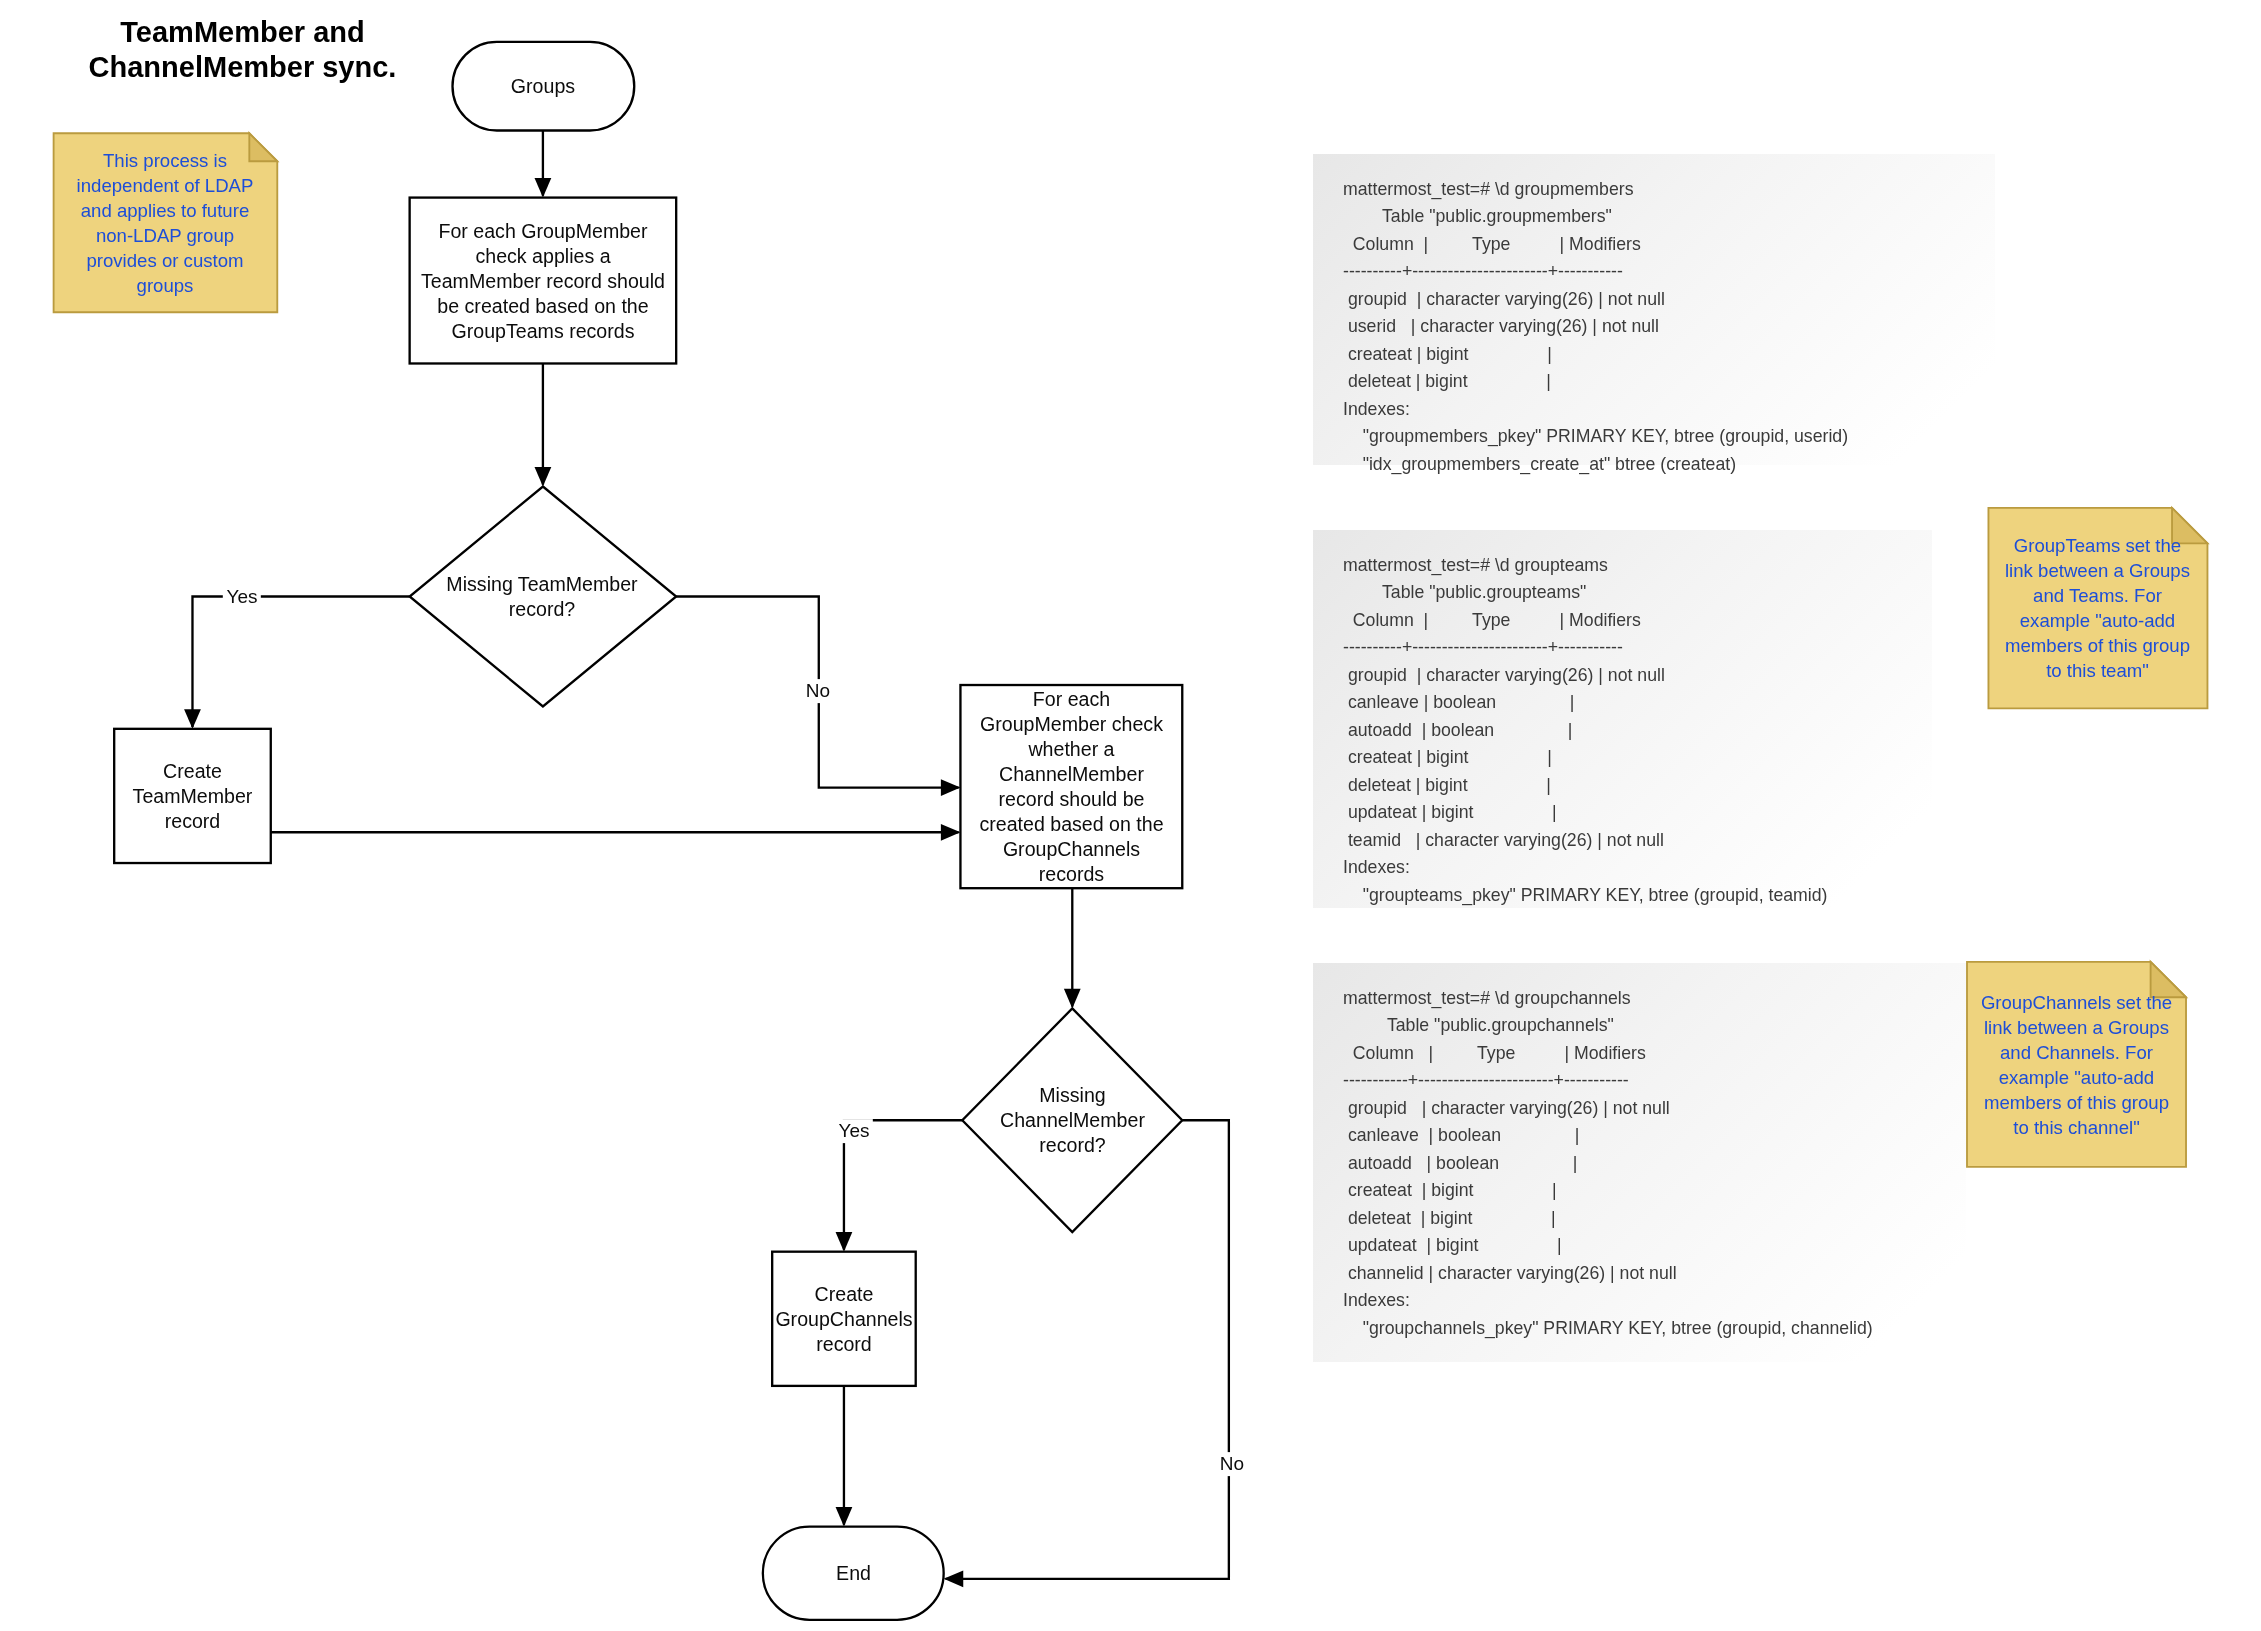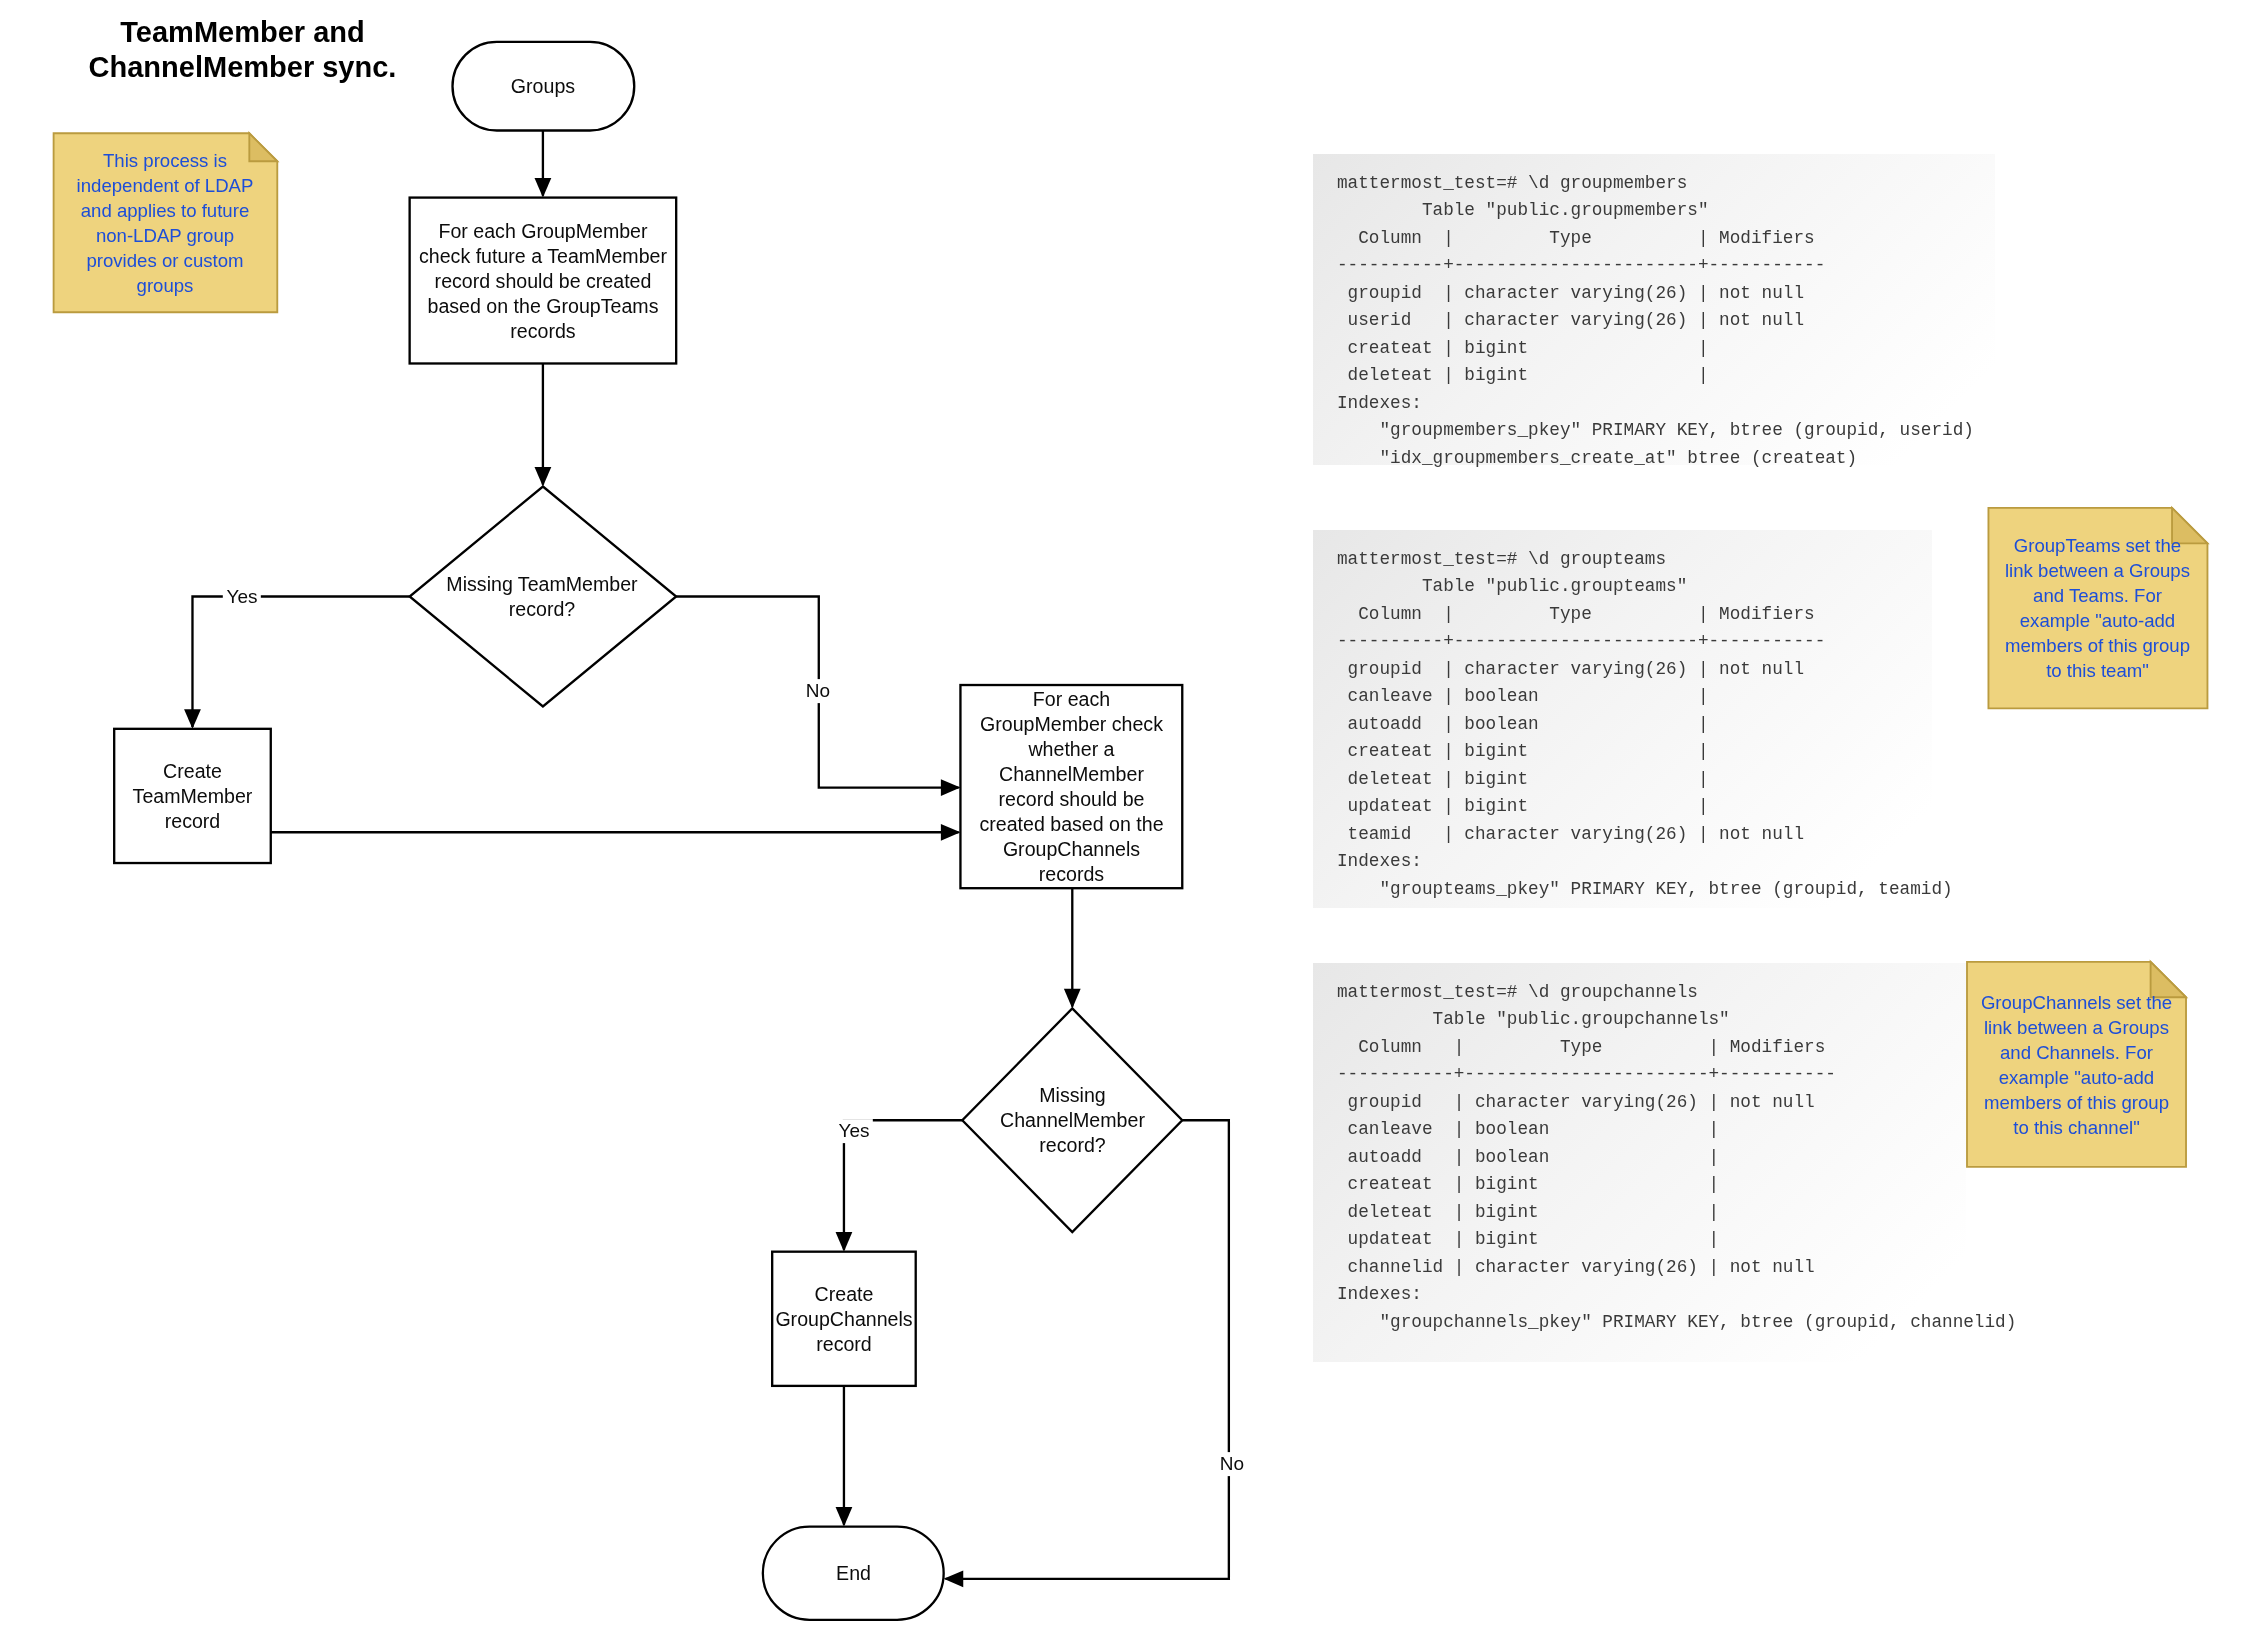--- a/index.html
+++ b/index.html
@@ -6,21 +6,21 @@
   #canvas{position:relative;width:2258px;height:1631px;background:#ffffff;overflow:hidden;
           font-family:"Liberation Sans", sans-serif;color:#111;}
   #shape-layer{position:absolute;left:0;top:0;width:2262px;height:1631px;}
   .abs{position:absolute;}
   .node-text{display:flex;align-items:center;justify-content:center;text-align:center;
              font-size:19.6px;line-height:25px;color:#0c0c0c;}
   .title{font-weight:bold;font-size:29px;line-height:35px;text-align:center;white-space:pre-line;color:#000;}
   .edge-label{position:absolute;transform:translate(-50%,-50%);background:#ffffff;
               padding:0.9px 3.7px;font-size:19px;color:#0c0c0c;}
   .code-block{background:linear-gradient(135deg,#e7e7e7 0%,#f3f3f3 40%,#ffffff 90%);}
-  .code-block pre{margin:8px;padding:7.5px 0 0 16px;font-family:Liberation Mono, monospace;
+  .code-block pre{margin:14px;padding:7.5px 0 0 16px;font-family:Liberation Sans, sans-serif;
                   font-size:17.7px;line-height:27.5px;color:#3a3a3a;white-space:pre;}
   .note-text{display:flex;align-items:center;justify-content:center;text-align:center;
              font-size:18.6px;line-height:25px;color:#1d4ed8;padding:0 9.3px;box-sizing:border-box;}
 </style>
 </head>
 <body>
 
 <div id="canvas">
 
   <svg id="shape-layer" viewBox="0 0 2426 1750" xmlns="http://www.w3.org/2000/svg">
@@ -68,21 +68,21 @@
       <polygon fill="#EED37E" points="2110,1032 2307,1032 2345,1070 2345,1252 2110,1252"></polygon>
       <polygon fill="#DCBD62" points="2307,1032 2307,1070 2345,1070"></polygon>
     </g>
   </svg>
 
   <div class="abs title" style="left:56px;top:15px;width:373px;">TeamMember and
 ChannelMember sync.</div>
 
   <div class="abs node-text" style="left:452px;top:42px;width:182px;height:89px;">Groups</div>
 
-  <div class="abs node-text" style="left:417px;top:198px;width:252px;height:166px;">For each GroupMember check future a TeamMember record should be created based on the GroupTeams records</div>
+  <div class="abs node-text" style="left:417px;top:198px;width:252px;height:166px;">For each GroupMember check applies a TeamMember record should be created based on the GroupTeams records</div>
 
   <div class="abs node-text" style="left:421px;top:522px;width:242px;height:149px;">Missing TeamMember record?</div>
 
   <div class="abs node-text" style="left:114px;top:729px;width:157px;height:134px;">Create TeamMember record</div>
 
   <div class="abs node-text" style="left:970px;top:685px;width:203px;height:203px;">For each GroupMember check whether a ChannelMember record should be created based on the GroupChannels records</div>
 
   <div class="abs node-text" style="left:984px;top:1046px;width:177px;height:149px;">Missing ChannelMember record?</div>
 
   <div class="abs node-text" style="left:772px;top:1252px;width:144px;height:134px;">Create GroupChannels record</div>

